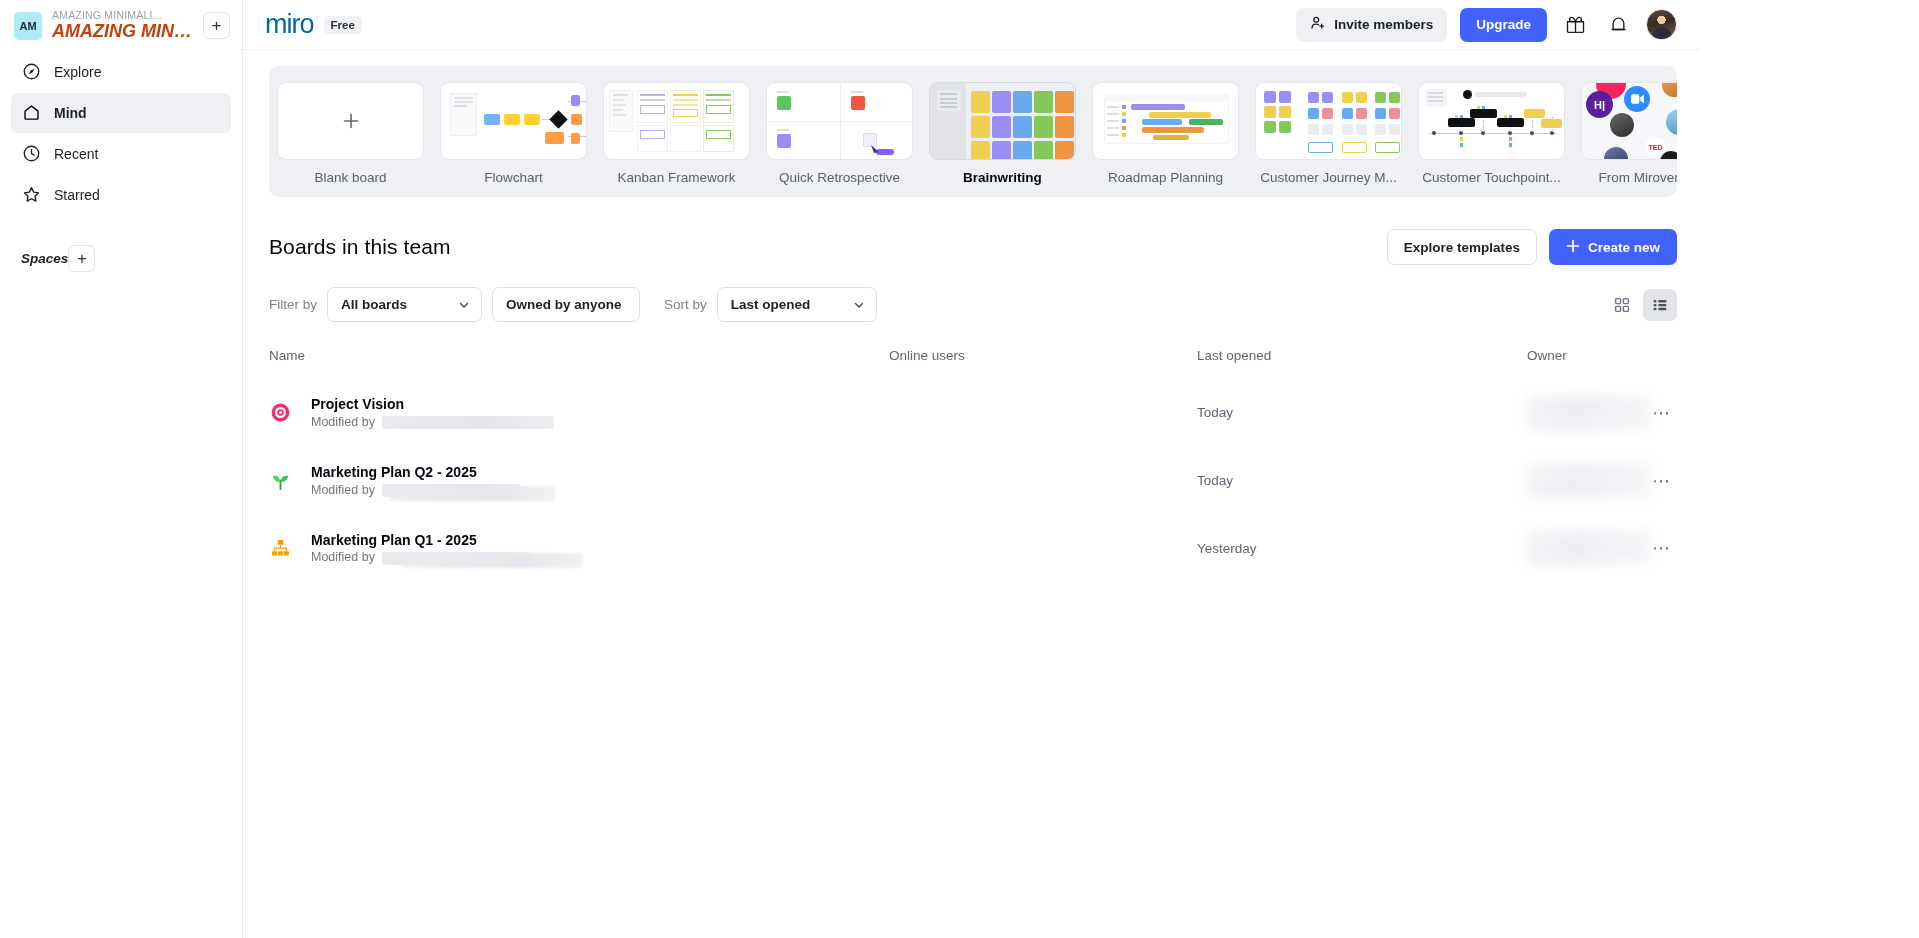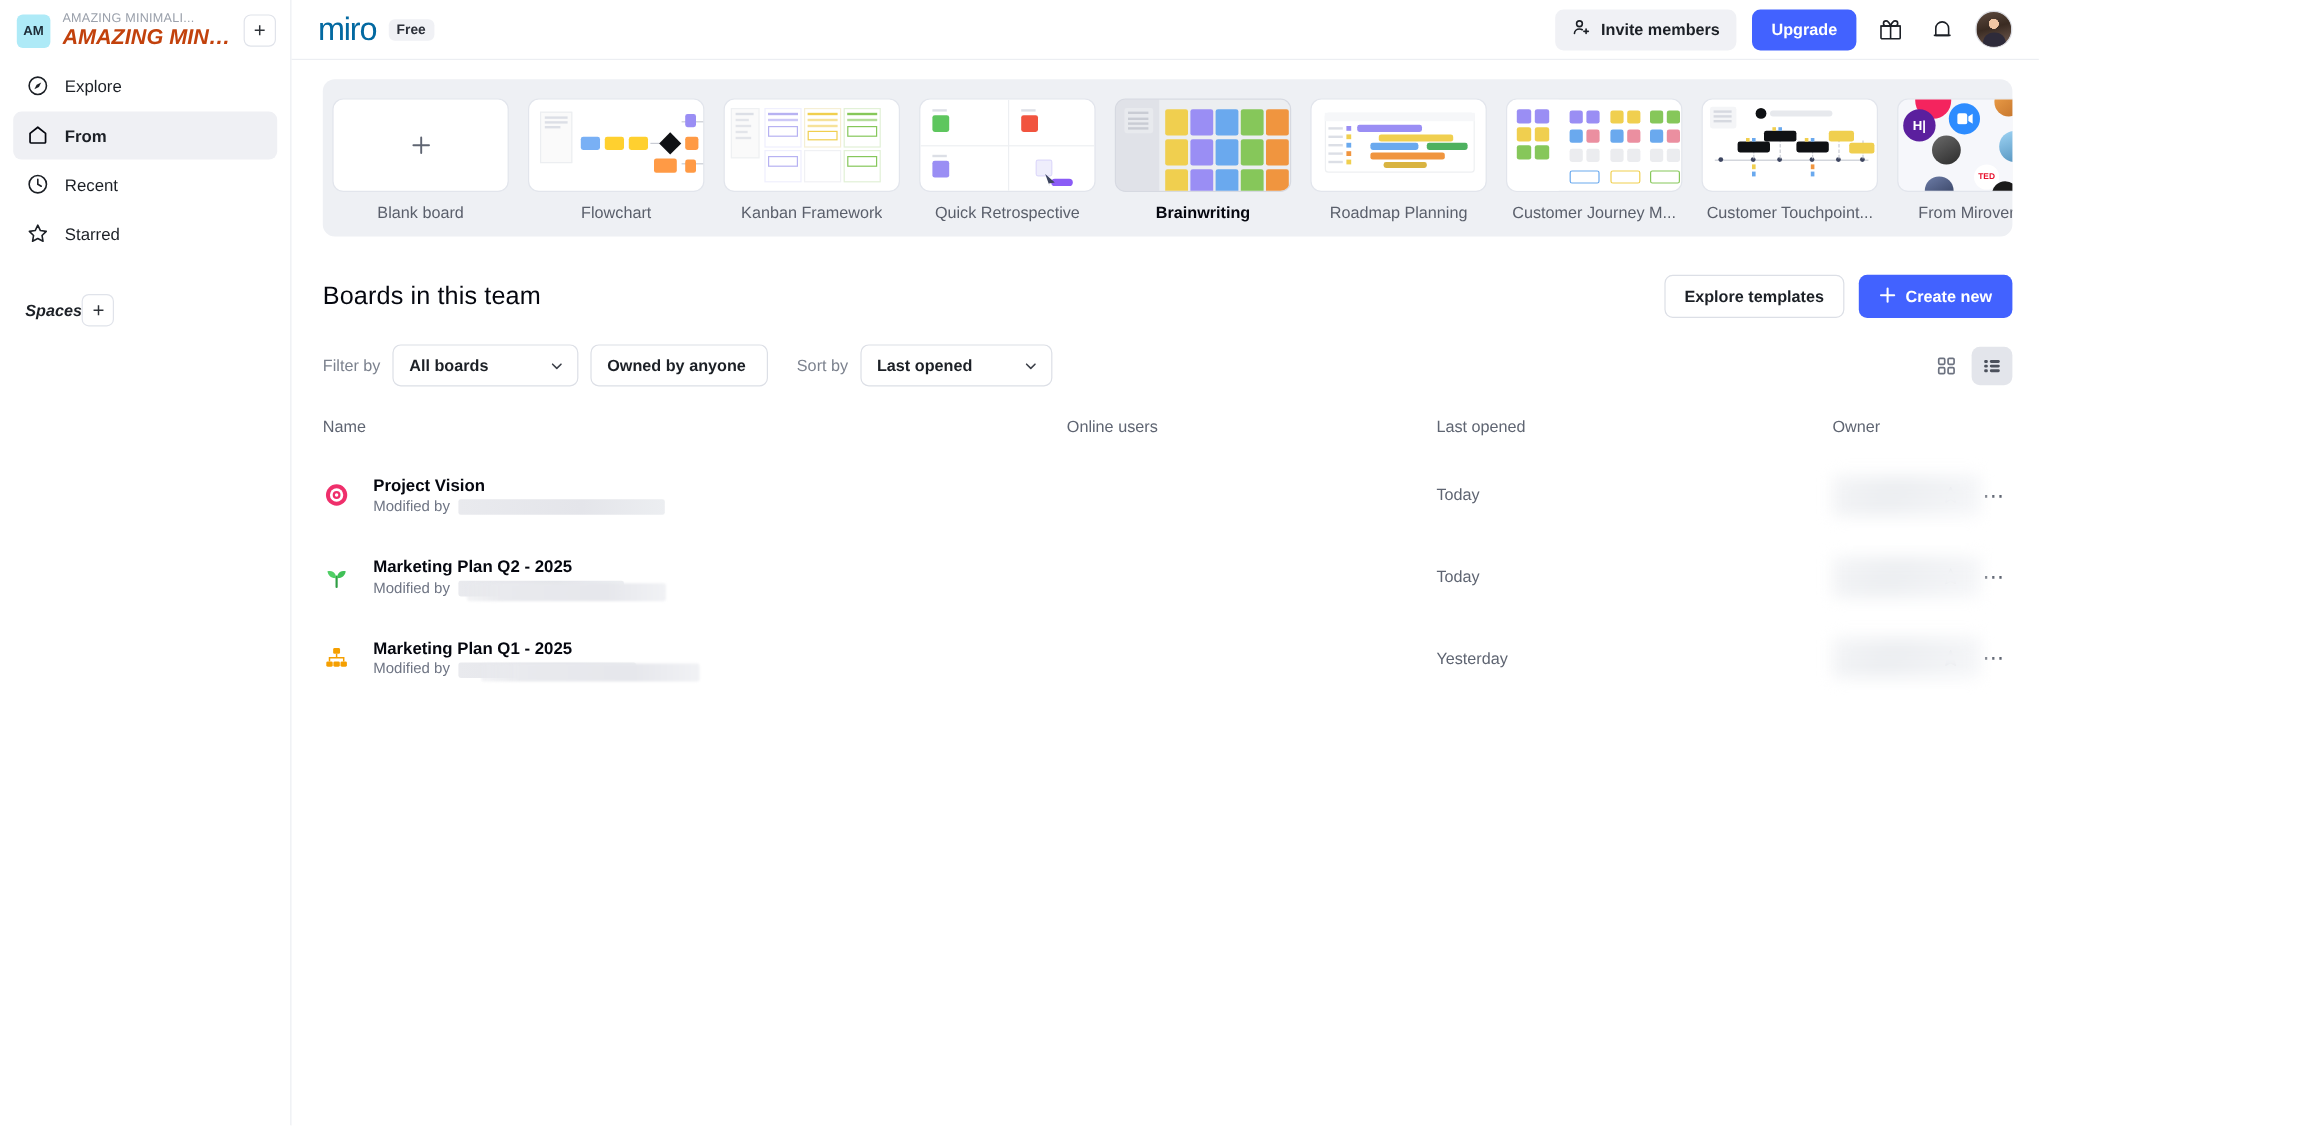--- a/index.html
+++ b/index.html
@@ -254,21 +254,21 @@
           </svg>
         </span>
         <span>Explore</span>
       </div>
       <div class="nav-item active">
         <span class="nav-ico">
           <svg width="19" height="19" viewBox="0 0 20 20" fill="none" stroke="#05070f" stroke-width="1.5" stroke-linejoin="round">
             <path d="M3.2 8.6 L10 3.2 L16.8 8.6 V16.2 a.8.8 0 0 1-.8.8 H4 a.8.8 0 0 1-.8-.8 Z"></path>
           </svg>
         </span>
-        <span>From</span>
+        <span>Mind</span>
       </div>
       <div class="nav-item">
         <span class="nav-ico">
           <svg width="19" height="19" viewBox="0 0 20 20" fill="none" stroke="#1c2026" stroke-width="1.4">
             <circle cx="10" cy="10" r="7.6"></circle>
               <path d="M10 5.6 V10 L13 11.8" stroke-linecap="round"></path>
           </svg>
         </span>
         <span>Recent</span>
       </div>

